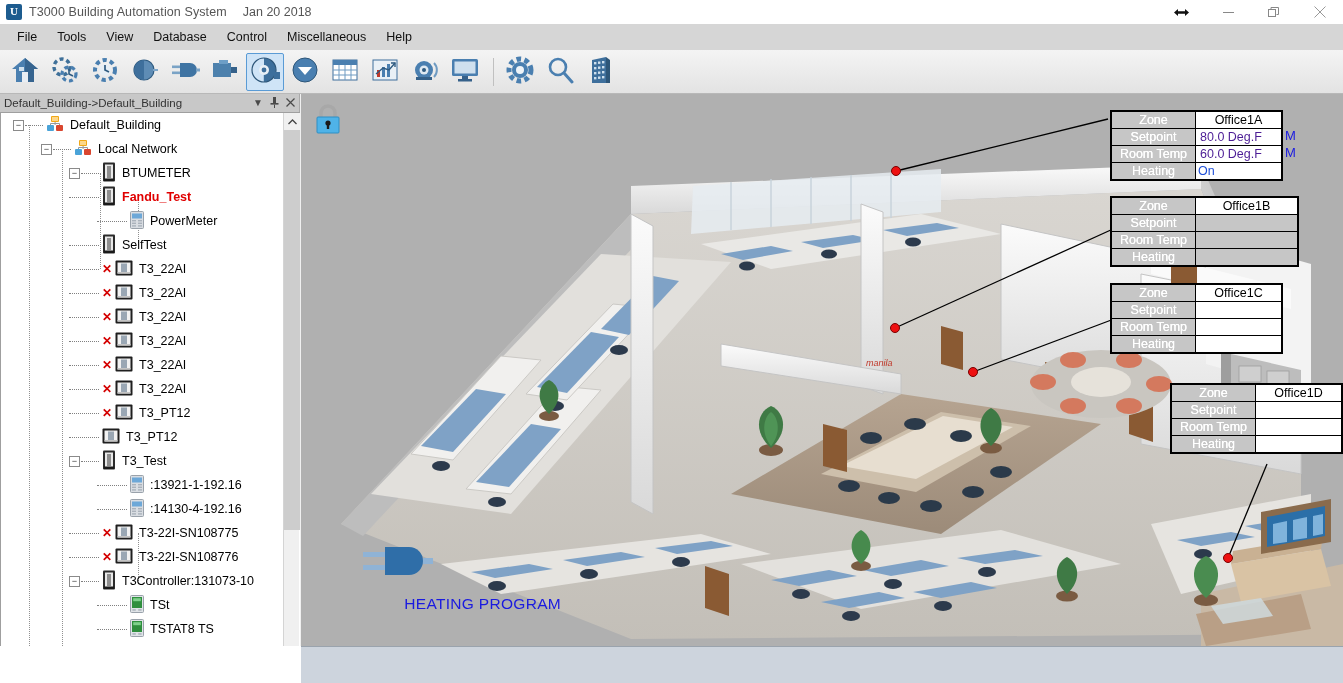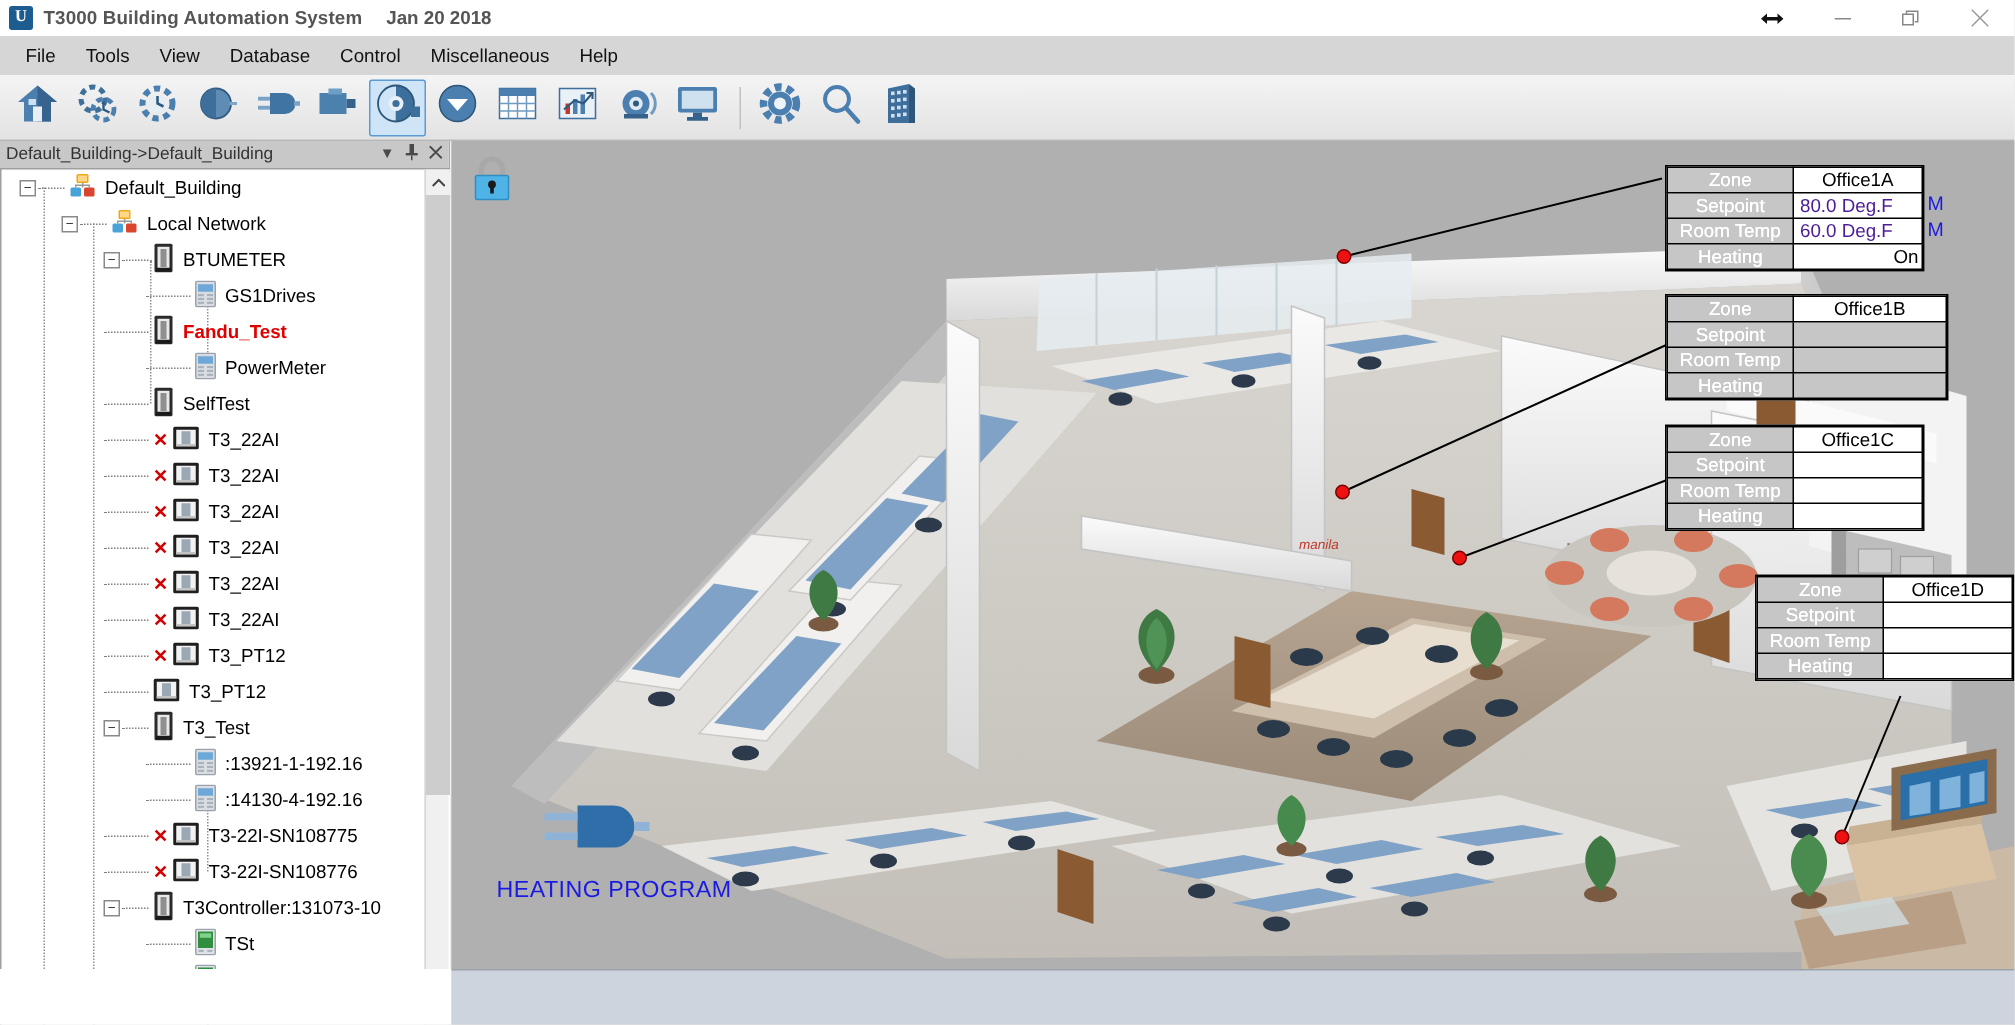--- a/index.html
+++ b/index.html
@@ -8,21 +8,21 @@
     width: 1343px; height: 683px;
     overflow: hidden;
     font-family: "Liberation Sans", sans-serif;
     background: #ffffff;
   }
   #app { position: relative; width: 1343px; height: 683px; background: #f0f0f0; }
 
   
   .titlebar {
     position: absolute; left:0; top:0; width:1343px; height:24px;
-    background:#ffffff; display:flex; align-items:center;font-weight:bold;
+    background:#ffffff; display:flex; align-items:center;
   }
   .app-logo {
     width:16px; height:16px; margin-left:6px; margin-right:7px;
     background:#1d5c8f; border-radius:2px; position:relative; flex:0 0 auto;
   }
   .app-logo::after{
     content:"U"; position:absolute; left:0; top:-1px; width:16px; height:16px;
     color:#fff; font-size:11px; font-weight:bold; text-align:center; line-height:17px;
     font-family:"Liberation Serif", serif;
   }
@@ -115,21 +115,21 @@
     position:absolute; left:301px; top:94px; width:1042px; height:589px;
     background:#b1b1b1; overflow:hidden;
   }
   .canvas{ position:absolute; left:0; top:0; width:1042px; height:552px; background:#aeaeae; }
 
   
   .fp{ position:absolute; left:0; top:0; width:1042px; height:552px; }
 
   .lock-icon{ position:absolute; left:12px; top:8px; width:30px; height:34px; }
 
-  .heating-prog{ position:absolute; left:30px; top:437px; width:230px; }
+  .heating-prog{ position:absolute; left:30px; top:447px; width:230px;text-align:right; }
   .hp-icon{ width:78px; height:40px; margin-left:30px; }
   .hp-label{
     margin-top:14px; color:#1a1ae0; font-size:15.5px; letter-spacing:.3px;
     font-family:"Liberation Sans", sans-serif;
   }
 
   
   .zone-table{
     position:absolute; border:1px solid #000; background:#fff;
     font-size:12.5px; border-collapse:collapse;
@@ -138,21 +138,21 @@
   .zone-table td{
     border:1px solid #000; height:16px; padding:0 2px; line-height:16px;
   }
   .zt-lab{
     background:#c6c6c6; color:#ffffff; text-align:center; width:84px;
     text-shadow:0 0 0 #fff;
   }
   .zt-head-lab{ background:#c6c6c6; }
   .zt-val{ text-align:center; background:#ffffff; color:#000; width:80px; }
   .zt-val.blue{ color:#4c1d95; text-align:left; padding-left:4px; }
-  .zt-val.onval{ color:#000000; text-align:right; }
+  .zt-val.onval{ color:#1d4ed8; text-align:left; }
   .zt-title{ background:#ffffff; color:#000; text-align:center; font-weight:normal; }
   .zt-empty-gray{ background:#c6c6c6; }
   .zt-suffix{
     position:absolute; color:#1a1ae0; font-size:13px; line-height:17px;
   }
   svg.leader{ position:absolute; left:0; top:0; width:1042px; height:552px; pointer-events:none; }
 
   
   .bottom-strip{
     position:absolute; left:301px; top:646px; width:1042px; height:37px;
@@ -450,37 +450,20 @@
             <span class="indent" style="width: 68px;"></span>
             <span class="expander">−</span>
             <span class="dots" style="width: 18px;"></span>
             <span class="ticon"><svg width="14" height="20" viewBox="0 0 14 20">
                 <rect x="1" y="0.5" width="12" height="19" rx="1" fill="#2b2b2b"></rect>
                 <rect x="3" y="2.5" width="8" height="15" fill="#e9e9e9"></rect>
                 <rect x="5" y="4" width="4" height="12" fill="#8f8f8f"></rect>
                 <rect x="2" y="16.5" width="10" height="2.5" fill="#1a1a1a"></rect>
               </svg></span>
             <span class="tlabel">BTUMETER</span>
-          </div>
-          <div class="trow">
-            <span class="indent" style="width: 96px;"></span>
-            <span class="dots" style="width: 30px;"></span>
-            <span class="ticon"><svg width="14" height="18" viewBox="0 0 14 18">
-                <rect x="0.5" y="0.5" width="13" height="17" rx="1" fill="#d9dde2" stroke="#9aa2ab"></rect>
-                <rect x="2" y="2.5" width="10" height="5" fill="#6da8d8"></rect>
-                <g fill="#aab2bb">
-                  <rect x="2" y="9" width="4" height="1.4"></rect>
-                  <rect x="8" y="9" width="4" height="1.4"></rect>
-                  <rect x="2" y="11.6" width="4" height="1.4"></rect>
-                  <rect x="8" y="11.6" width="4" height="1.4"></rect>
-                  <rect x="2" y="14.2" width="4" height="1.4"></rect>
-                  <rect x="8" y="14.2" width="4" height="1.4"></rect>
-                </g>
-              </svg></span>
-            <span class="tlabel">GS1Drives</span>
           </div>
           <div class="trow">
             <span class="indent" style="width: 68px;"></span>
             <span class="dots" style="width: 30px;"></span>
             <span class="ticon"><svg width="14" height="20" viewBox="0 0 14 20">
                 <rect x="1" y="0.5" width="12" height="19" rx="1" fill="#2b2b2b"></rect>
                 <rect x="3" y="2.5" width="8" height="15" fill="#e9e9e9"></rect>
                 <rect x="5" y="4" width="4" height="12" fill="#8f8f8f"></rect>
                 <rect x="2" y="16.5" width="10" height="2.5" fill="#1a1a1a"></rect>
               </svg></span>

